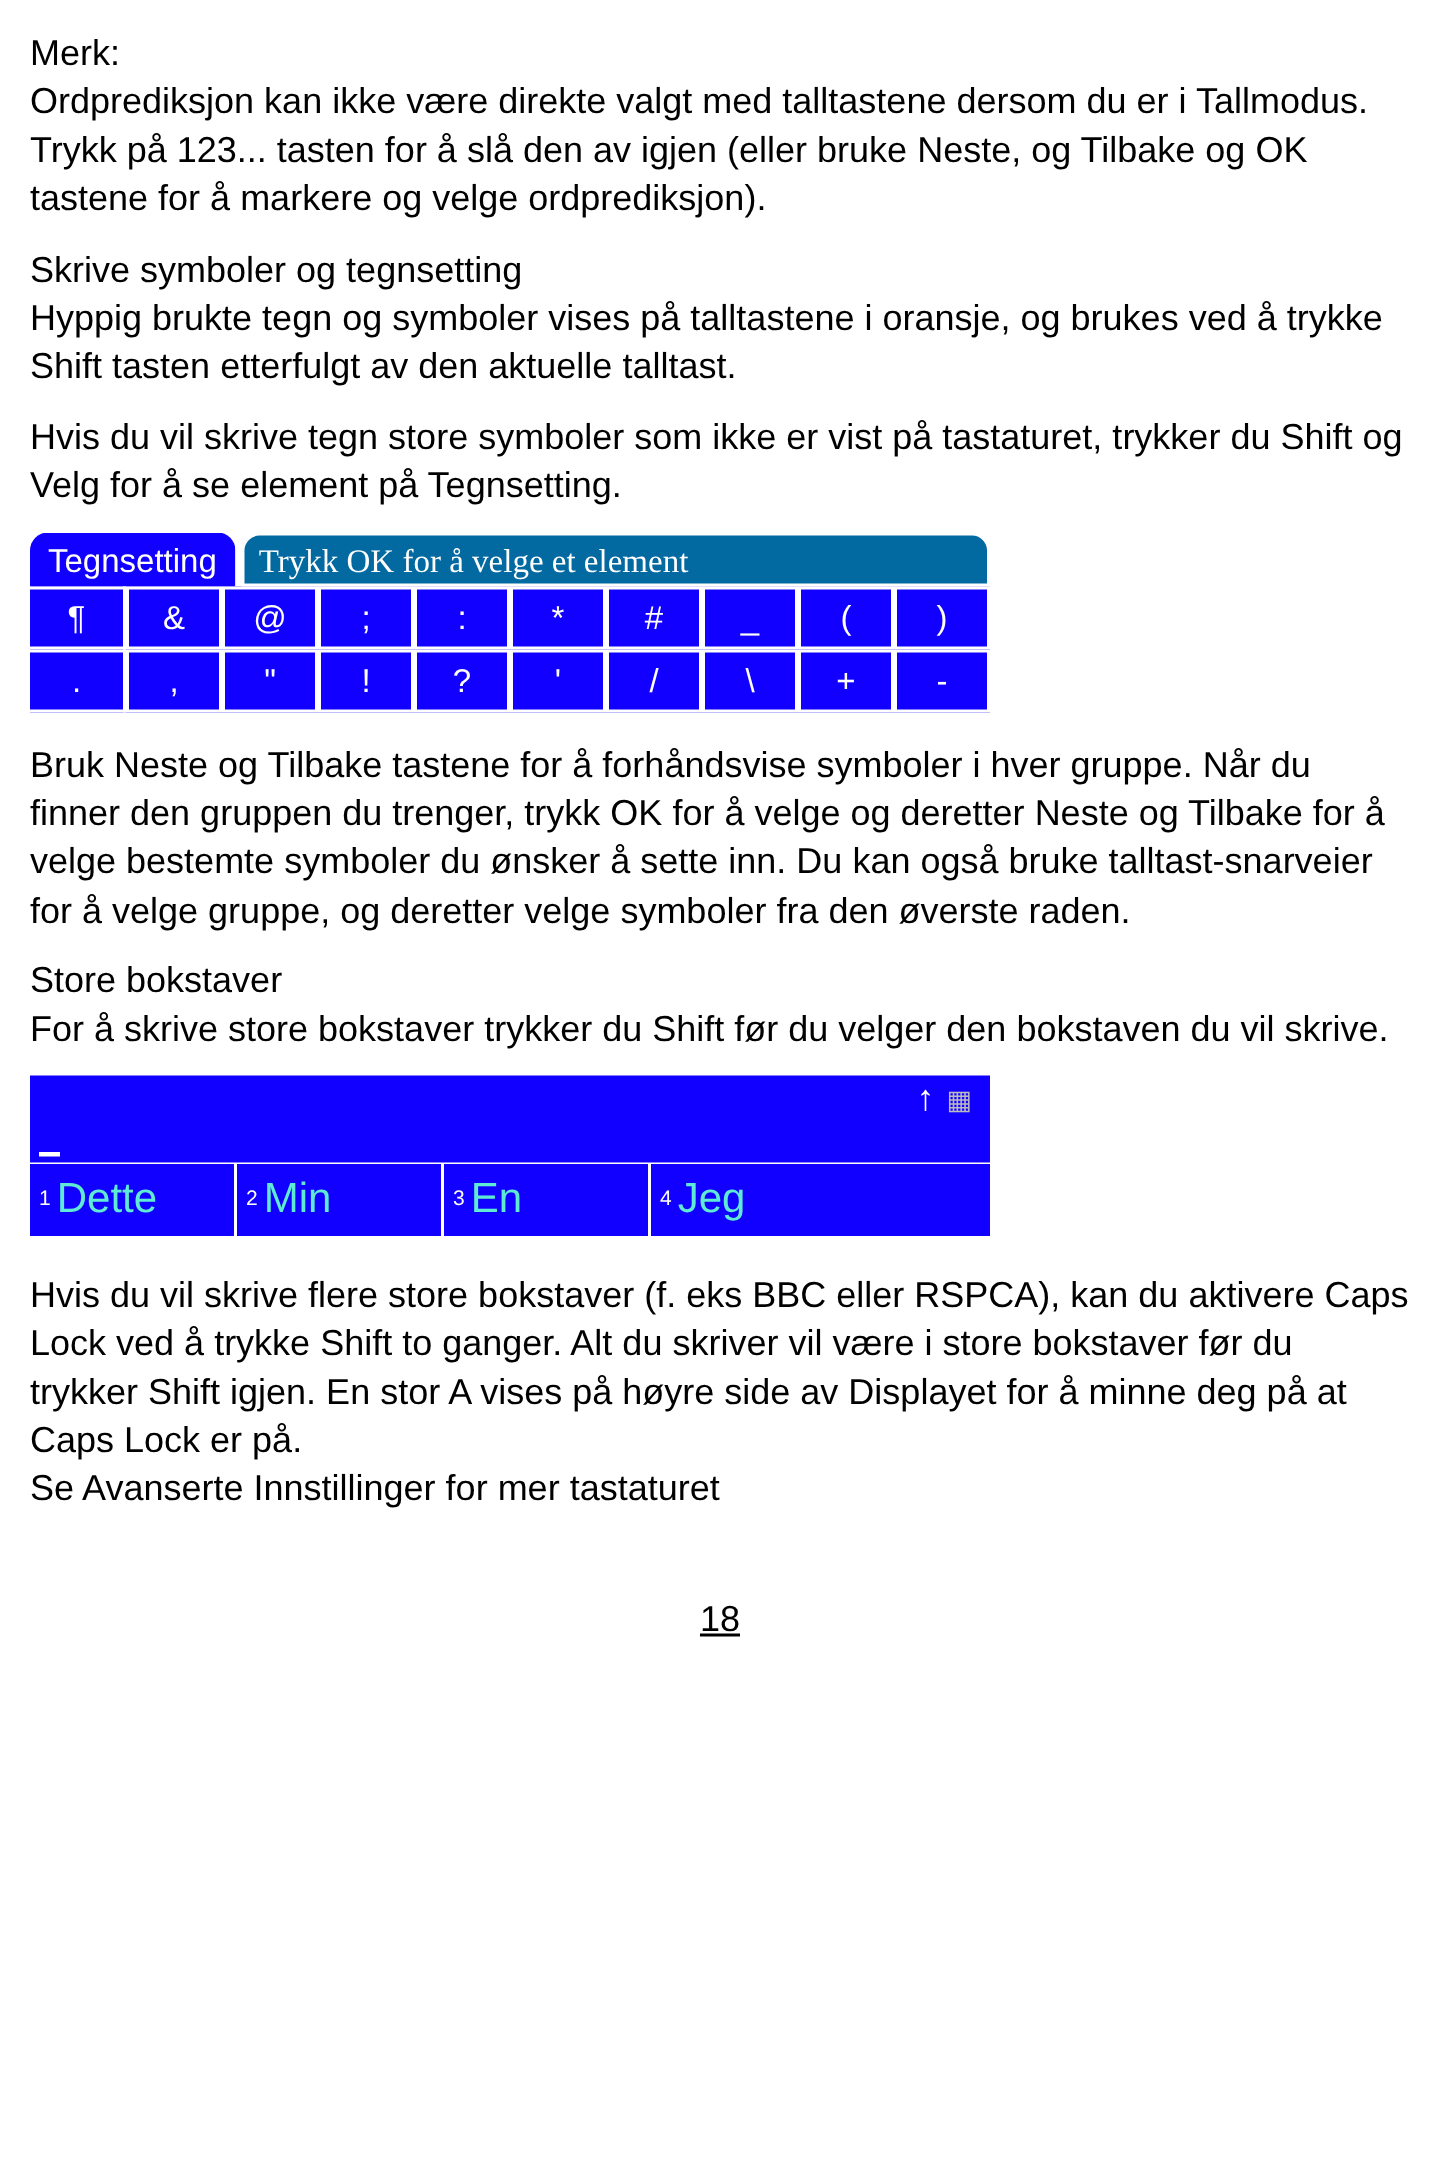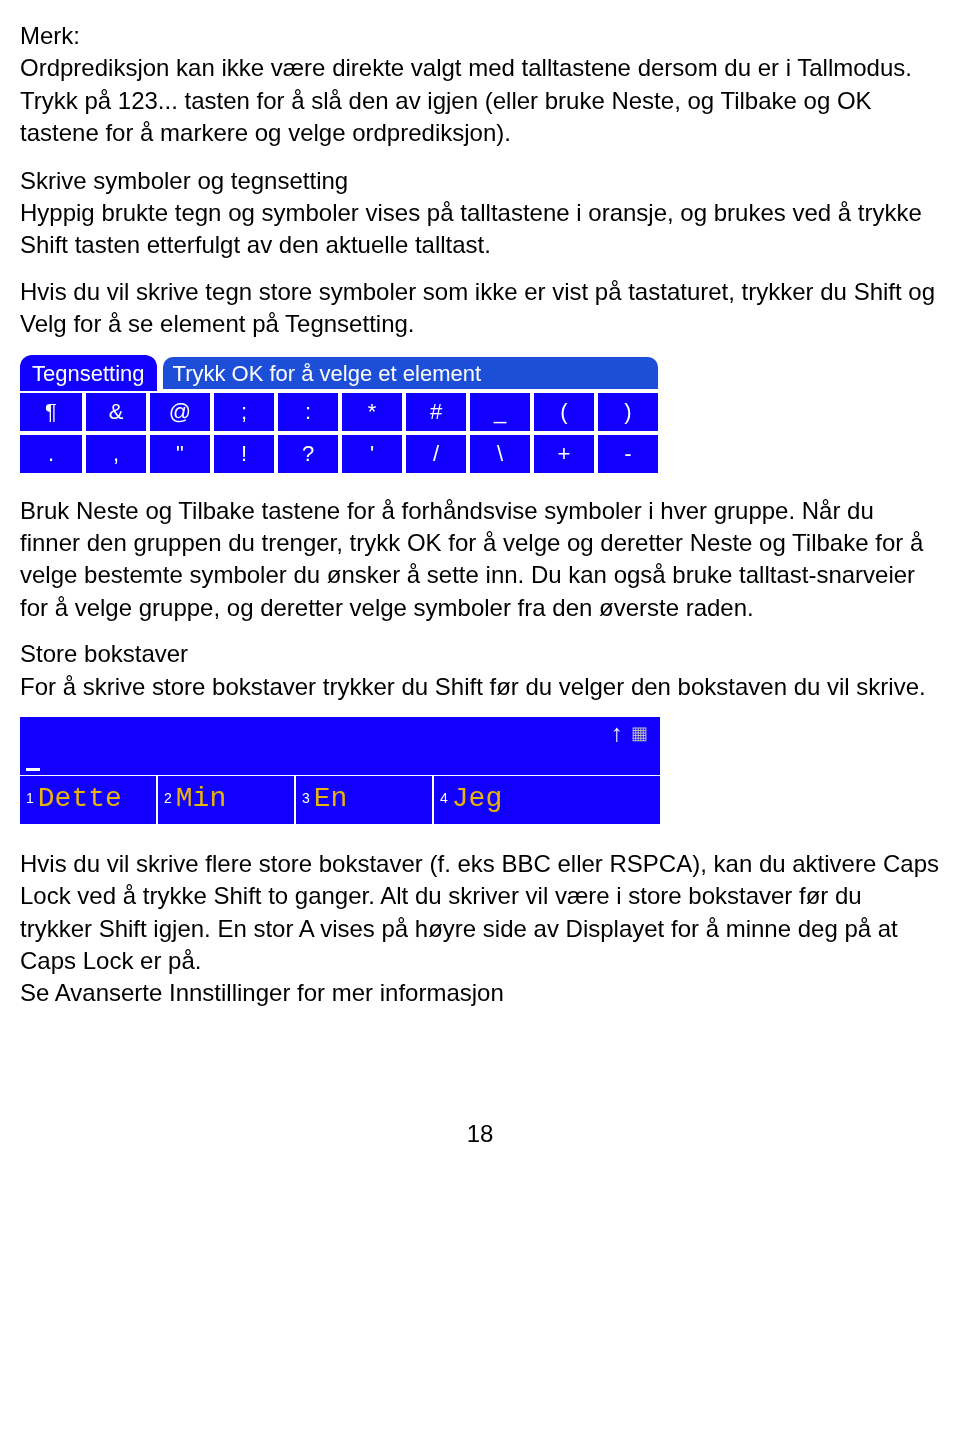--- a/index.html
+++ b/index.html
@@ -35,28 +35,28 @@
     border-top-left-radius: 12px;
     border-top-right-radius: 12px;
     border-bottom: none;
     padding: 2px 10px 1px 10px;
     color: #fff;
     font-size: 22px;
     font-family: Arial, sans-serif;
   }
   .i1-tab2 {
     flex: 1 1 auto;
-    background: #1d4ed8;
+    background: #0369a1;
     border: 2px solid #fff;
     border-top-left-radius: 12px;
     border-top-right-radius: 12px;
     padding: 2px 10px 1px 10px;
     color: #fff;
     font-size: 22px;
-    font-family: Liberation Sans, sans-serif;
+    font-family: Liberation Serif, serif;
   }
   .i1-grid {
     display: grid;
     grid-template-columns: repeat(10, 1fr);
     background: #1100ff;
   }
   .i1-cell {
     border: 2px solid #fff;
     color: #fff;
     text-align: center;
@@ -121,28 +121,28 @@
   .i2-seg:last-child { border-right: none; flex: 1 1 auto; }
   .i2-num {
     font-size: 14px;
     color: #fff;
     margin-right: 4px;
     position: relative;
     top: -10px;
   }
   .i2-word {
     font-size: 28px;
-    color: #eab308;
-    font-family: Liberation Mono, monospace;
+    color: #5eead4;
   }
 
   .page-num {
     text-align: center;
-    margin-top: 108px;
+    margin-top: 54px;
     font-size: 24px;
+    text-decoration: underline;
   }
 </style>
 </head>
 <body>
 
 <p>
   <span class="bold">Merk:</span><br>
   <span>Ordprediksjon kan ikke være direkte valgt med talltastene dersom du er i </span><span class="bold">Tall</span><span>modus. Trykk på </span><span class="bold">123..</span><span>. tasten for å slå den av igjen (eller bruke </span><span class="bold">Neste</span><span>, og </span><span class="bold">Tilbake</span><span> og </span><span class="bold">OK </span><span>tastene for å markere og velge ordprediksjon).</span>
 </p>
 
@@ -221,16 +221,16 @@
       <div class="i2-seg">
         <span class="i2-num">4</span>
         <span class="i2-word">Jeg</span>
       </div>
     </div>
   </div>
 </div>
 
 <p>
   <span>Hvis du vil skrive flere store bokstaver (f. eks BBC eller RSPCA), kan du aktivere </span><span class="bold">Caps Lock</span><span> ved å trykke </span><span class="bold">Shift</span><span> to ganger. Alt du skriver vil være i store bokstaver før du trykker </span><span class="bold">Shift</span><span> igjen. En stor A vises på høyre side av </span><span class="bold">Displayet</span><span> for å minne deg på at </span><span class="bold">Caps Lock</span><span> er på.</span><br>
-  <span>Se </span><span class="bold">Avanserte</span><span> </span><span class="bold">Innstillinger</span><span> for mer informasjon</span>
+  <span>Se </span><span class="bold">Avanserte</span><span> </span><span class="bold">Innstillinger</span><span> for mer tastaturet</span>
 </p>
 
 <div class="page-num">18</div>
 
 </body></html>

